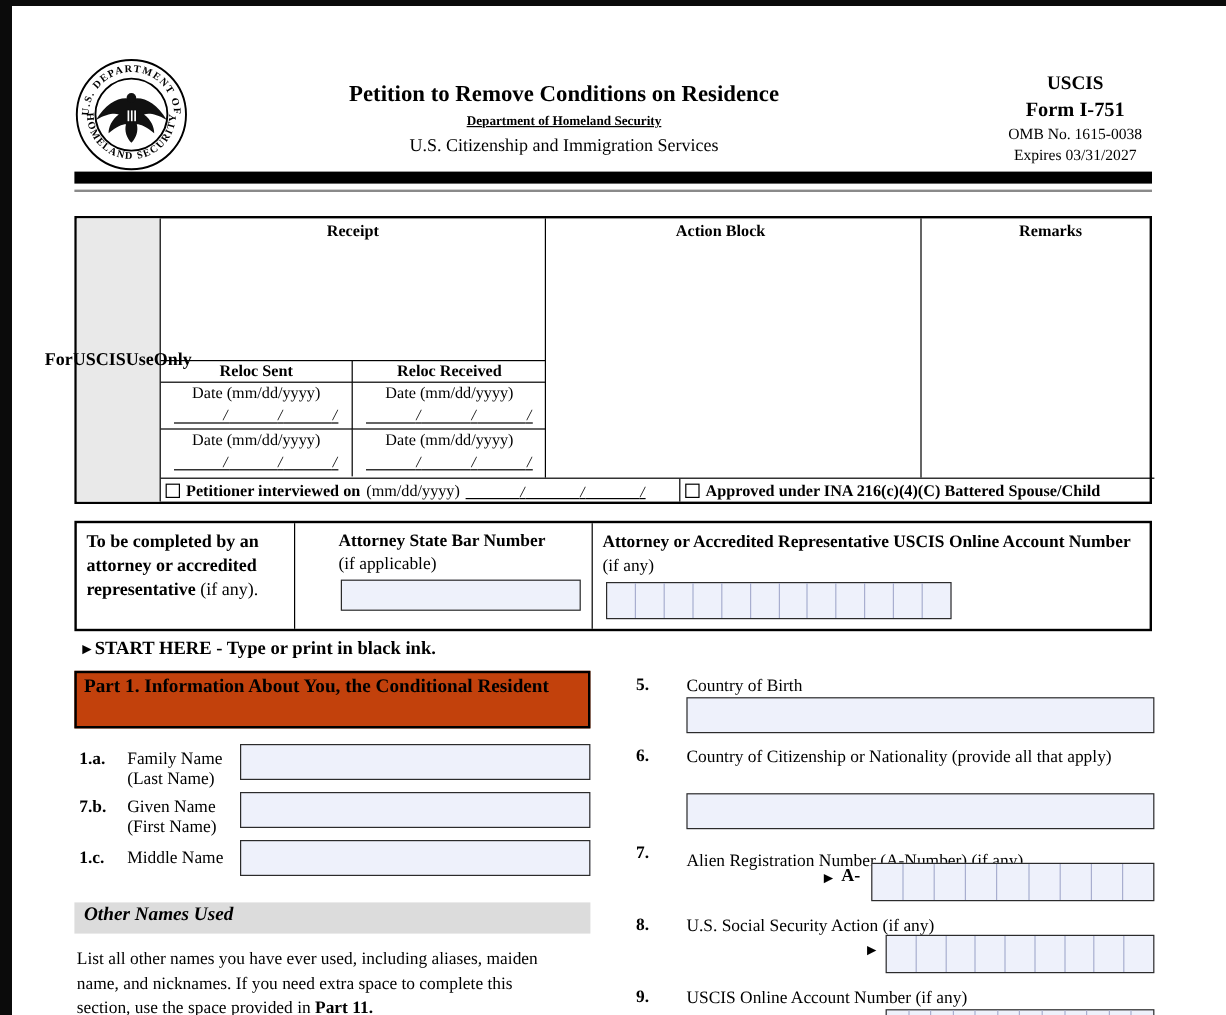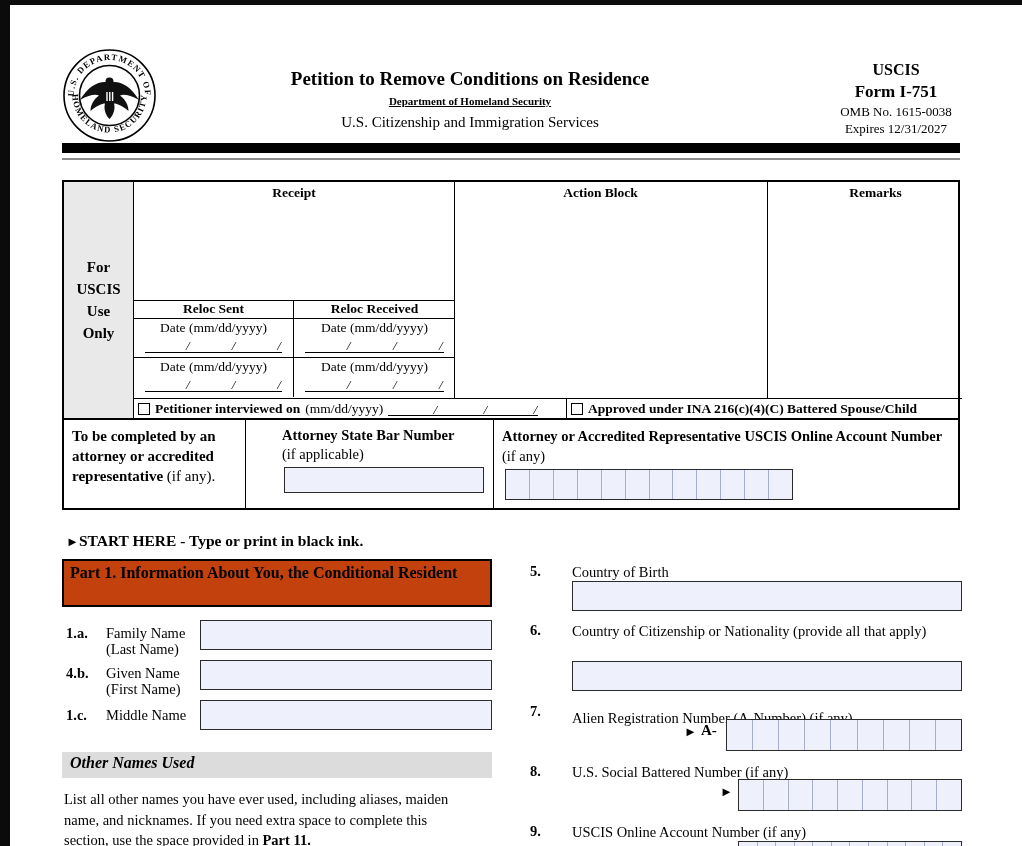--- a/index.html
+++ b/index.html
@@ -17,21 +17,21 @@
   .right-head { left:808px; top:55px; width:156px; text-align:center; }
   .rh-uscis { font-size:16px; font-weight:bold; line-height:20px; }
   .rh-form { font-size:17px; font-weight:bold; line-height:23px; }
   .rh-small { font-size:13px; line-height:17px; }
   .black-bar { left:52px; top:138px; width:898px; height:10px; background:#000; }
   .gray-line { left:52px; top:153px; width:898px; height:2px; background:#8a8a8a; }
 
   
   .usebox { left:52px; top:175px; width:898px; height:240px; border:2px solid #000; }
   .ub-side { left:0; top:0; width:70px; height:236px; background:#e9e9e9;
-    border-right:1.5px solid #000; display:flex; flex-direction:column;
+    border-right:1.5px solid #000; display:flex; flex-direction:row;
     justify-content:center; align-items:center; font-weight:bold; font-size:15px; line-height:22px; }
   .ub-receipt-head { left:70px; top:0; width:321px; height:118px; border-right:1.5px solid #000; }
   .ub-action { left:370px; top:0; width:334px; height:216px; border-right:1.5px solid #000; }
   .ub-remarks { left:725px; top:0; width:173px; height:216px; }
   .cell-title { text-align:center; font-weight:bold; font-size:13.5px; padding-top:3px; }
   .reloc-grid { left:70px; top:118px; width:321px; height:98px; border-right:1.5px solid #000; }
   .rg-h { top:0; height:19px; border-top:1px solid #000; border-bottom:1px solid #000;
     font-weight:bold; font-size:13.5px; text-align:center; }
   .rg-h1 { left:0; width:160px; border-right:1px solid #000; }
   .rg-h2 { left:160px; width:161px; }
@@ -44,21 +44,21 @@
   .dl-seg { flex:1; border-bottom:1px solid #000; }
   .dl-slash { border-bottom:1px solid #000; padding:0 1px; font-style:italic; }
   .ub-bottom { left:70px; top:216px; width:828px; height:20px; border-top:1.5px solid #000;
     display:flex; font-size:13.5px; }
   .ubb-left { width:433px; border-right:1.5px solid #000; display:flex; align-items:center; padding:0 4px; gap:5px; }
   .ubb-right { flex:1; display:flex; align-items:center; padding:0 4px; gap:5px; }
   .cb { width:12px; height:12px; border:1.5px solid #000; background:#fff; flex:0 0 auto; }
   .ubb-left .dateline { width:150px; margin:0; height:14px; }
 
   
-  .attbox { left:52px; top:413px; width:898px; height:92px; border:2px solid #000; display:flex; }
+  .attbox { left:52px; top:429px; width:898px; height:92px; border:2px solid #000; display:flex; }
   .att-c { padding:6px 8px; font-size:15px; }
   .att-c1 { width:182px; border-right:1.5px solid #000; font-weight:bold; line-height:20px; }
   .att-c2 { width:188px; border-right:1.5px solid #000; display:flex; gap:12px; }
   .att-c3 { width:220px; border-right:1.5px solid #000;margin-left:28px; }
   .att-c4 { flex:1; }
   .cb-fill { width:19px; height:19px; border:1.5px solid #8a8a8a; background:#e9ecf8; flex:0 0 auto; margin-top:2px; }
   .g28-label { font-weight:bold; line-height:20px; width:130px; }
   .att-lab { font-weight:bold; font-size:14.5px; line-height:19px; }
   .att-hint { font-weight:normal; }
   .txt-input { background:#eef1fb; border:1.5px solid #2b2b2b; font-family:inherit; font-size:14px; }
@@ -121,21 +121,21 @@
 
   <div class="abs title-block">
     <div class="form-title">Petition to Remove Conditions on Residence</div>
     <div class="dept">Department of Homeland Security</div>
     <div class="agency-line">U.S. Citizenship and Immigration Services</div>
   </div>
   <div class="abs right-head">
     <div class="rh-uscis">USCIS</div>
     <div class="rh-form">Form I-751</div>
     <div class="rh-small">OMB No. 1615-0038</div>
-    <div class="rh-small">Expires 12/31/2027</div>
+    <div class="rh-small">Expires 03/31/2027</div>
   </div>
   <div class="abs black-bar"></div>
   <div class="abs gray-line"></div>
 
   <div class="abs usebox">
     <div class="abs ub-side">
       <div>For</div>
       <div>USCIS</div>
       <div>Use</div>
       <div>Only</div>
@@ -259,21 +259,21 @@
 
   <div class="abs part1-head">Part 1.  Information About You, the Conditional Resident</div>
 
   <div class="abs fnum" style="left:56px; top:620px;">1.a.</div>
   <div class="abs flabel" style="left:96px; top:620px;">
     <div>Family Name</div>
     <div>(Last Name)</div>
   </div>
   <input class="abs txt-input name-input" style="left: 190px; top: 615px;">
 
-  <div class="abs fnum" style="left:56px; top:660px;">4.b.</div>
+  <div class="abs fnum" style="left:56px; top:660px;">7.b.</div>
   <div class="abs flabel" style="left:96px; top:660px;">
     <div>Given Name</div>
     <div>(First Name)</div>
   </div>
   <input class="abs txt-input name-input" style="left: 190px; top: 655px;">
 
   <div class="abs fnum" style="left:56px; top:702px;">1.c.</div>
   <div class="abs flabel" style="left:96px; top:702px;">Middle Name</div>
   <input class="abs txt-input name-input" style="left: 190px; top: 695px;">
 
@@ -300,21 +300,21 @@
       <div class="comb-cell"></div>
       <div class="comb-cell"></div>
       <div class="comb-cell"></div>
       <div class="comb-cell"></div>
       <div class="comb-cell"></div>
       <div class="comb-cell"></div>
       <div class="comb-cell"></div>
     </div>
 
   <div class="abs rnum" style="top:758px;">8.</div>
-  <div class="abs rlabel" style="top:758px;">U.S. Social Battered Number (if any)</div>
+  <div class="abs rlabel" style="top:758px;">U.S. Social Security Action (if any)</div>
   <span class="abs arrow" style="left:710px; top:779px;">►</span>
   <div class="abs comb" style="left:728px; top:774px; width:224px; height:32px;">
       <div class="comb-cell"></div>
       <div class="comb-cell"></div>
       <div class="comb-cell"></div>
       <div class="comb-cell"></div>
       <div class="comb-cell"></div>
       <div class="comb-cell"></div>
       <div class="comb-cell"></div>
       <div class="comb-cell"></div>

